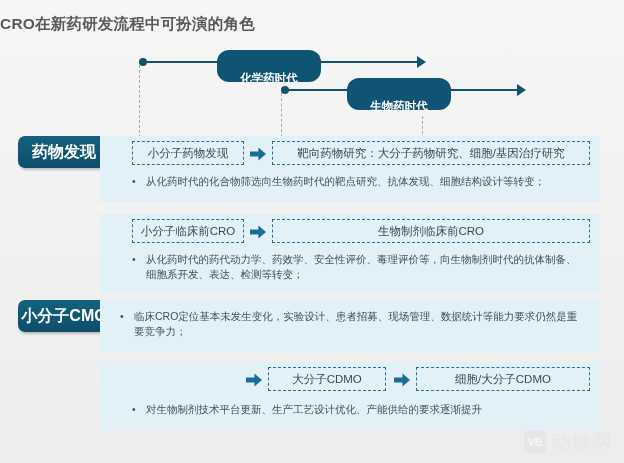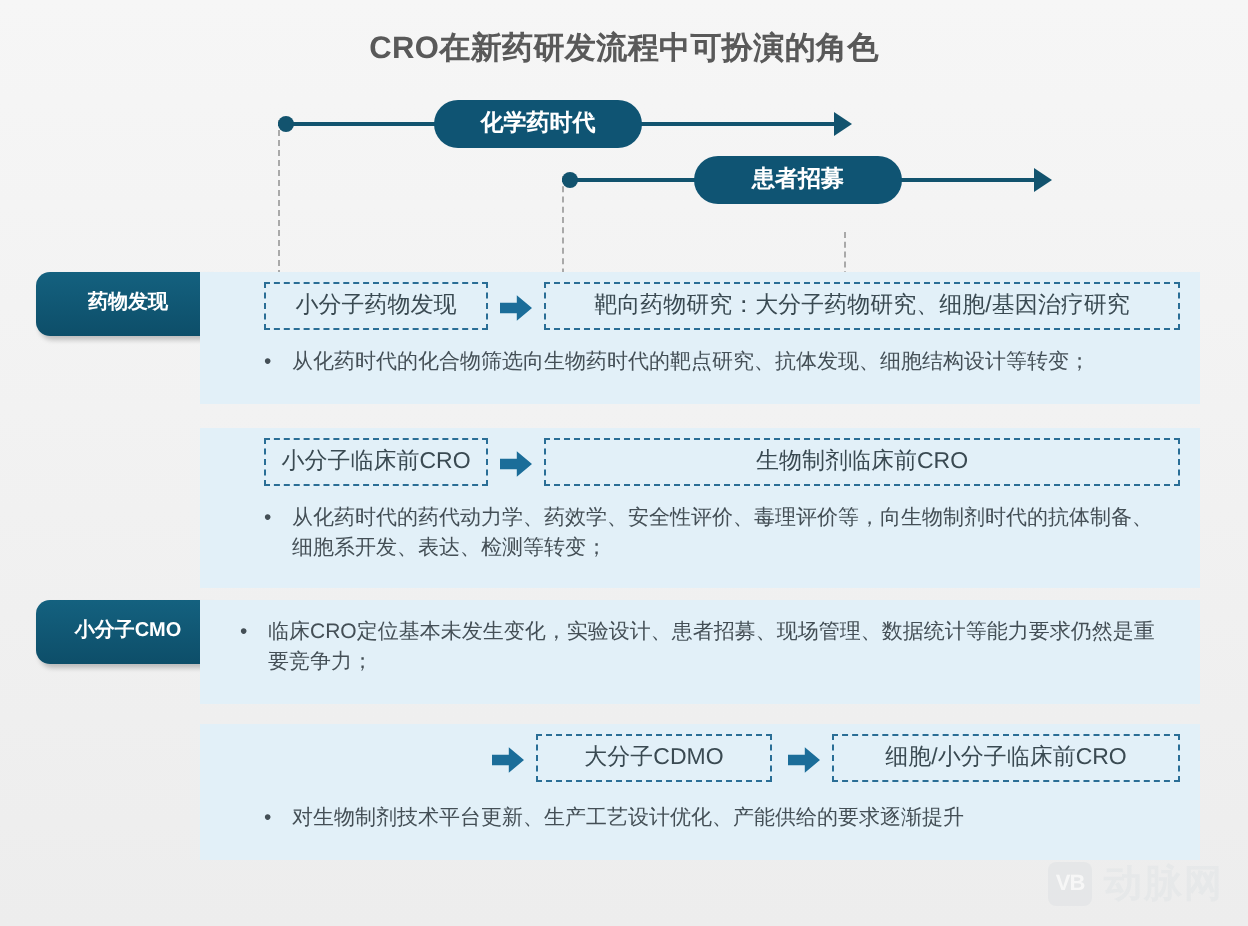--- a/index.html
+++ b/index.html
@@ -19,21 +19,21 @@
     left: 0; top: 0;
     width: 624px; height: 463px;
     background: linear-gradient(180deg, #f6f6f6 0%, #f1f1f1 55%, #ededed 100%);
   }
 
   
   .title {
     position: absolute;
     left: 0; top: 14px;
     width: 624px;
-    text-align: center;
+    text-align: left;
     font-size: 15.5px;
     font-weight: bold;
     color: #595959;
     letter-spacing: 0.2px;
   }
 
   
   .timeline-zone {
     position: absolute;
     left: 0; top: 48px;
@@ -69,21 +69,21 @@
     position: absolute;
     top: 0;
     height: 24px;
     line-height: 24px;
     border-radius: 12px;
     background: #0f5473;
     color: #ffffff;
     font-size: 11.5px;
     font-weight: bold;
     text-align: center;
-    padding: 0 14px;
+    padding: 16px 14px;
     white-space: nowrap;
     box-sizing: border-box;
   }
   .vguide {
     position: absolute;
     width: 0;
     border-left: 1px dashed #a9a9a9;
   }
 
   
@@ -94,21 +94,21 @@
   }
   .row-label {
     position: absolute;
     left: 18px;
     width: 92px;
     height: 32px;
     line-height: 32px;
     border-radius: 7px;
     background: linear-gradient(180deg,#14617f 0%, #0d4e69 100%);
     color: #ffffff;
-    font-size: 10px;
+    font-size: 16px;
     font-weight: bold;
     text-align: center;
     box-shadow: 1.5px 2px 2.5px rgba(0,0,0,0.22);
     white-space: nowrap;
     box-sizing: border-box;
   }
   .row-panel {
     position: absolute;
     left: 100px;
     width: 500px;
@@ -193,21 +193,21 @@
       <div class="era-line" style="width:278px;"></div>
       <div class="era-cap-left"></div>
       <div class="era-cap-right" style="left:278px;"></div>
       <div class="era-pill" style="left:78px; width:104px;">化学药时代</div>
     </div>
 
     <div class="era-row" style="left:281px; top:30px; width:244px;">
       <div class="era-line" style="width:236px;"></div>
       <div class="era-cap-left"></div>
       <div class="era-cap-right" style="left:236px;"></div>
-      <div class="era-pill" style="left:66px; width:104px;">患者招募</div>
+      <div class="era-pill" style="left:66px; width:104px;">生物药时代</div>
     </div>
 
   </div>
 
   <div class="row" style="top:136px; height:66px;">
     <div class="row-label" style="top:0px;">药物发现</div>
     <div class="row-panel" style="top:0px; height:66px;">
       <div class="dbox" style="left:32px; top:5px; width:112px;">小分子药物发现</div>
       <div class="fat-arrow" style="left:150px; top:11px;">
         <svg width="16" height="14" viewBox="0 0 16 14">
@@ -254,21 +254,21 @@
         <svg width="16" height="14" viewBox="0 0 16 14">
             <path d="M0 4.4 h8.4 V0.6 L16 7 l-7.6 6.4 V9.6 H0 Z" fill="#1b6d99"></path>
           </svg>
       </div>
       <div class="dbox" style="left:168px; top:5px; width:118px;">大分子CDMO</div>
       <div class="fat-arrow" style="left:294px; top:11px;">
         <svg width="16" height="14" viewBox="0 0 16 14">
             <path d="M0 4.4 h8.4 V0.6 L16 7 l-7.6 6.4 V9.6 H0 Z" fill="#1b6d99"></path>
           </svg>
       </div>
-      <div class="dbox" style="left:316px; top:5px; width:174px;">细胞/小分子临床前CRO</div>
+      <div class="dbox" style="left:316px; top:5px; width:174px;">细胞/大分子CDMO</div>
       <div class="bullet" style="left:32px; top:40px; width:452px;">
         <span class="dot">•</span>
         <span class="btext">对生物制剂技术平台更新、生产工艺设计优化、产能供给的要求逐渐提升</span>
       </div>
     </div>
   </div>
 
   <div class="watermark">
     <div class="wm-badge">VB</div>
     <div class="wm-text">动脉网</div>

